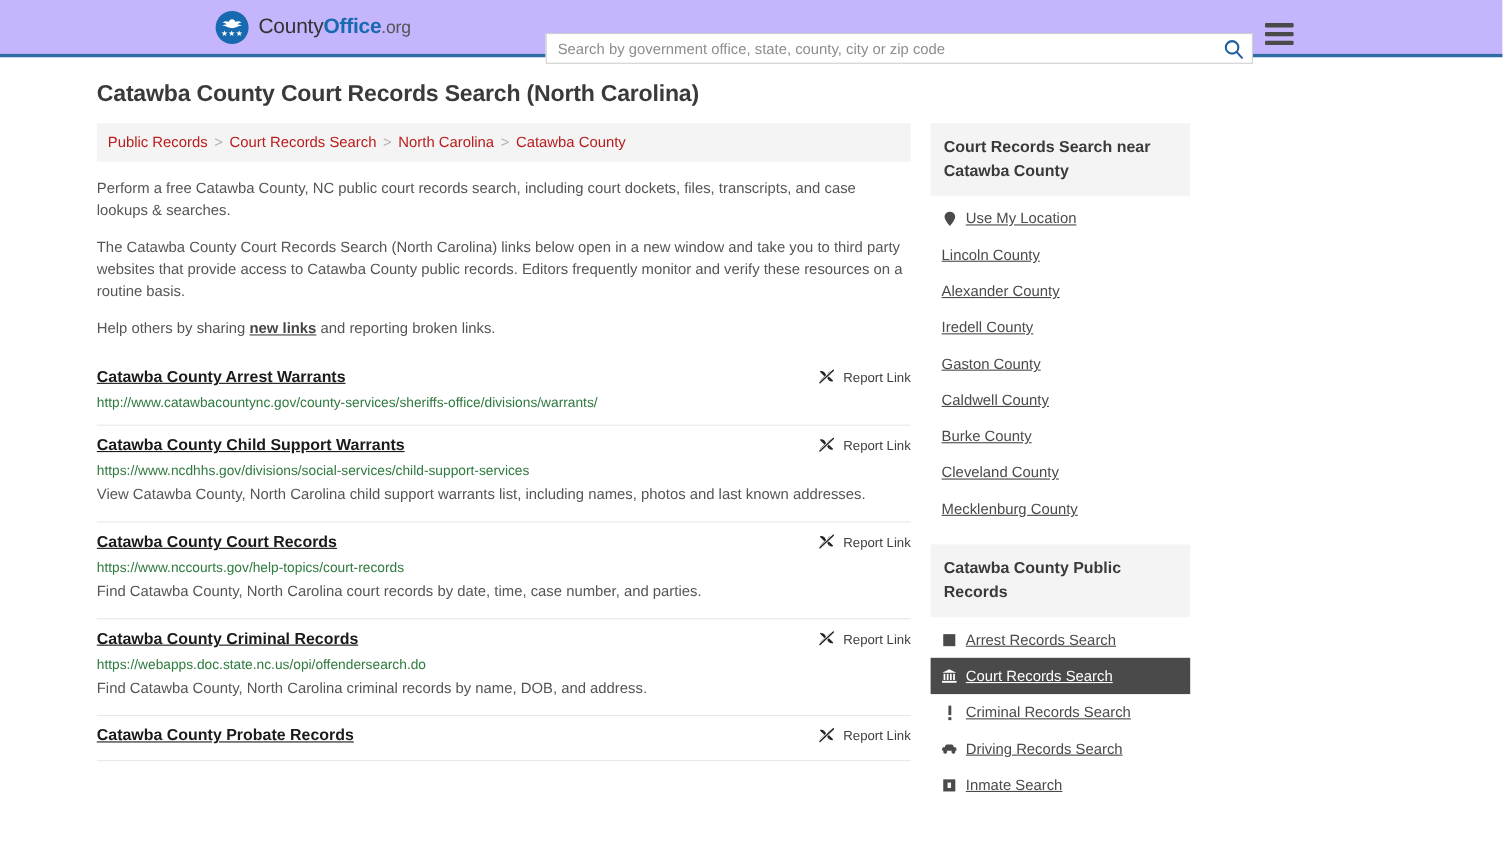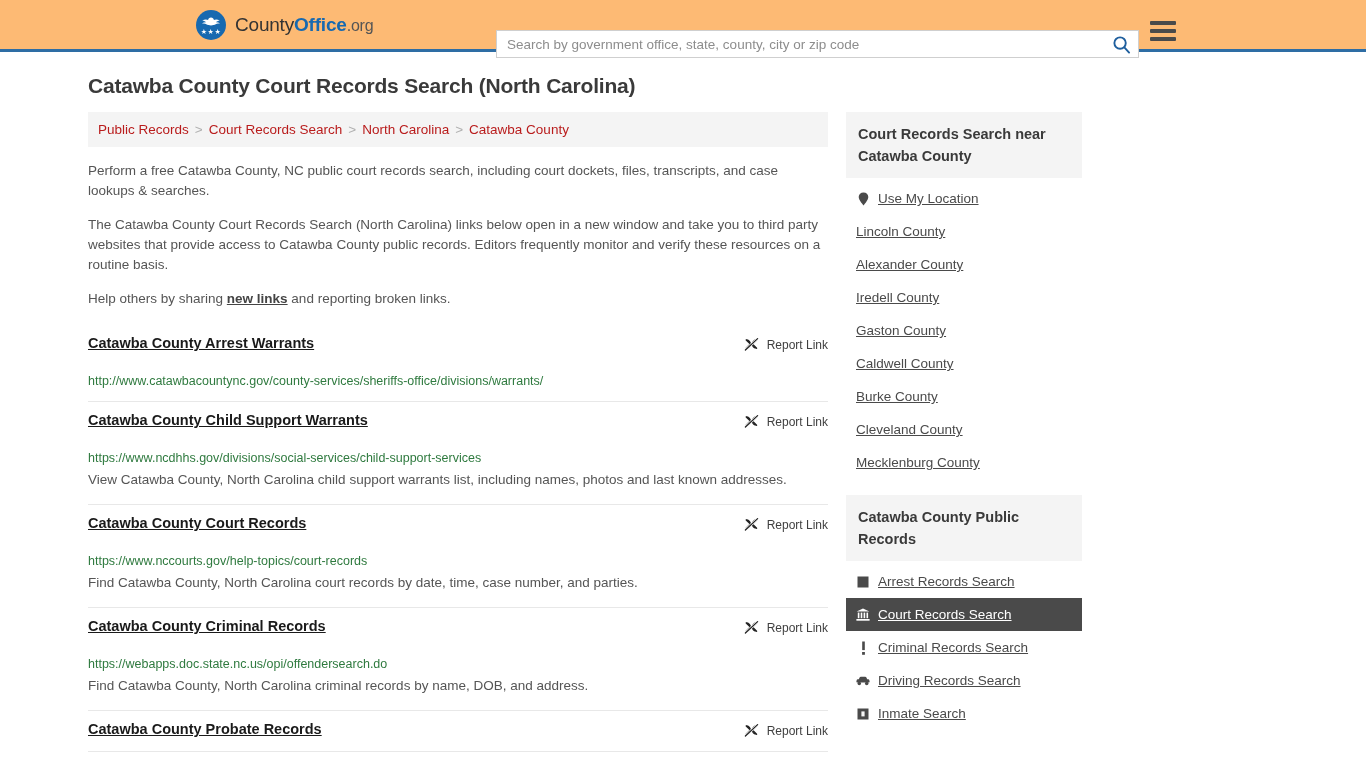--- a/index.html
+++ b/index.html
@@ -8,21 +8,21 @@
     height: 768px;
     overflow: hidden;
     background: #ffffff;
     font-family: "Liberation Sans", sans-serif;
     color: #444;
   }
 
   
   .site-header {
     height: 52px;
-    background: #fdba74;
+    background: #c4b5fd;
     border-bottom: 3px solid #2e6da4;
     display: flex;
     align-items: center;
     position: relative;
   }
   .logo-wrap {
     display: flex;
     align-items: center;
     margin-left: 196px;
     text-decoration: none;
@@ -150,21 +150,21 @@
 
   
   .results { margin-top: 20px; }
   .result {
     border-bottom: 1px solid #e8e8e8;
     padding: 8px 0 12px;
   }
   .result:first-child { padding-top: 4px; }
   .result-head {
     display: flex;
-    align-items: flex-end;
+    align-items: center;
     justify-content: space-between;
   }
   .result-title {
     font-size: 14.5px;
     font-weight: bold;
     color: #1a1a1a;
     text-decoration: underline;
     cursor: pointer;
     line-height: 20px;
   }
@@ -176,21 +176,21 @@
     color: #3f3f3f;
     cursor: pointer;
     white-space: nowrap;
     flex: 0 0 auto;
     margin-left: 14px;
   }
   .result-url {
     display: block;
     font-size: 12.5px;
     color: #2f7a3f;
-    margin-top: 20px;
+    margin-top: 5px;
     text-decoration: none;
     line-height: 16px;
     word-break: break-all;
   }
   .result-desc {
     font-size: 13.5px;
     color: #555;
     line-height: 24px;
     margin-top: 2px;
   }

